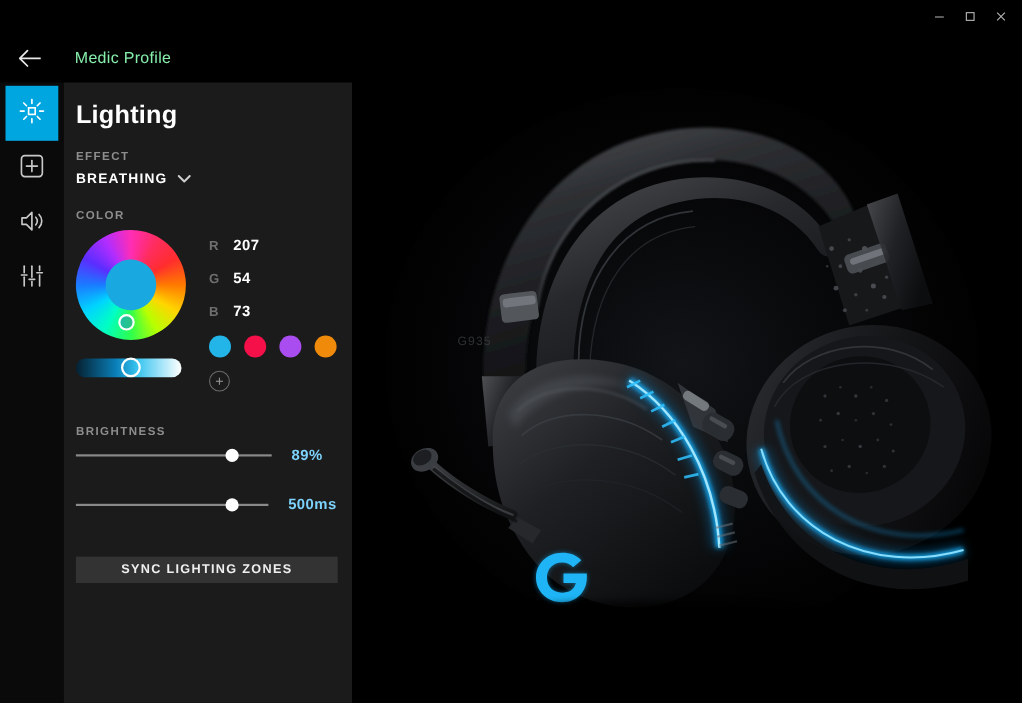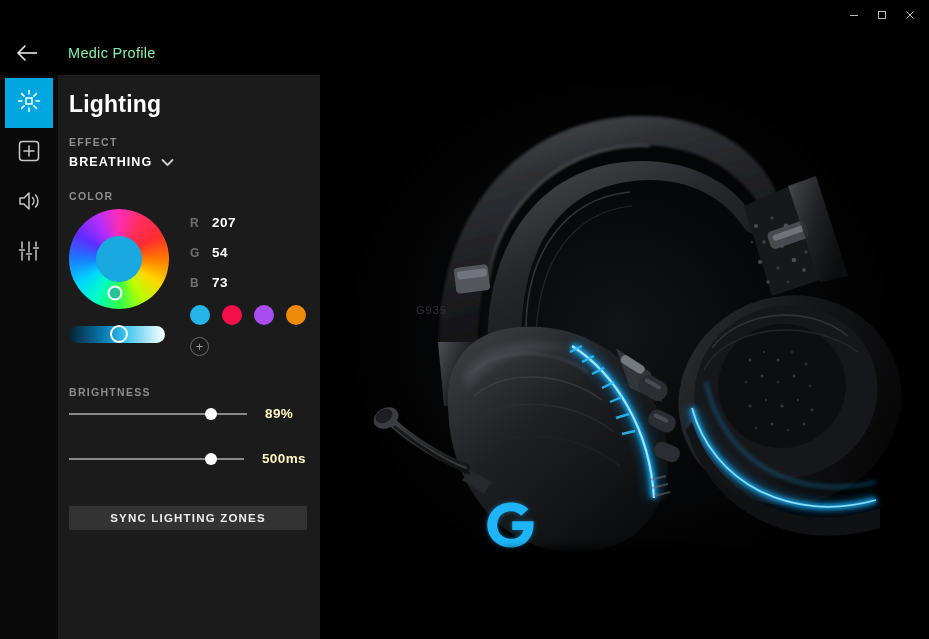--- a/index.html
+++ b/index.html
@@ -263,21 +263,21 @@
     background: #8a8a8a;
   }
   .track-thumb {
     position: absolute;
     top: -5px;
     width: 12px; height: 12px;
     border-radius: 50%;
     background: #ffffff;
   }
   .slider-value {
-    color: #fef9c3;
+    color: #7dd3fc;
     font-size: 13.5px;
     font-weight: bold;
     letter-spacing: 0.4px;
     margin-left: 18px;
     white-space: nowrap;
   }
 
   
   .sync-btn {
     margin-top: 40px;

